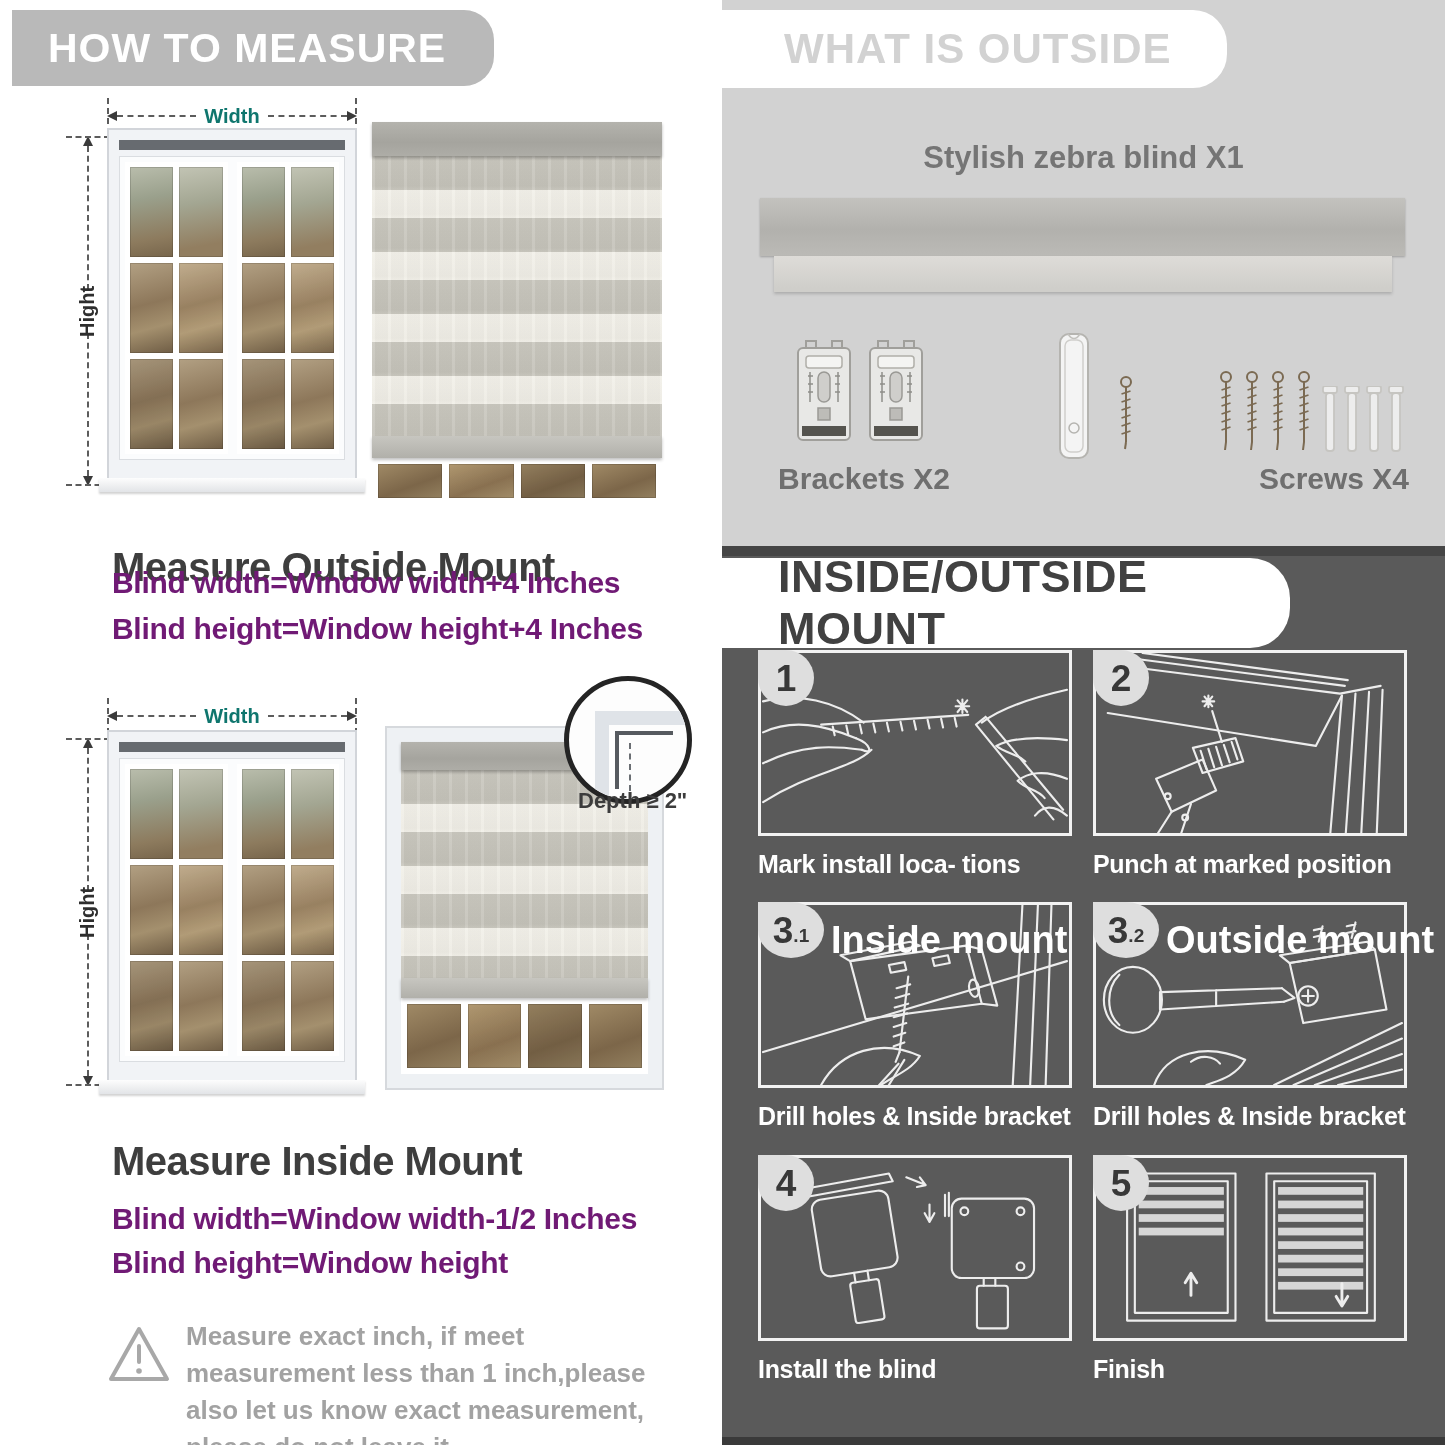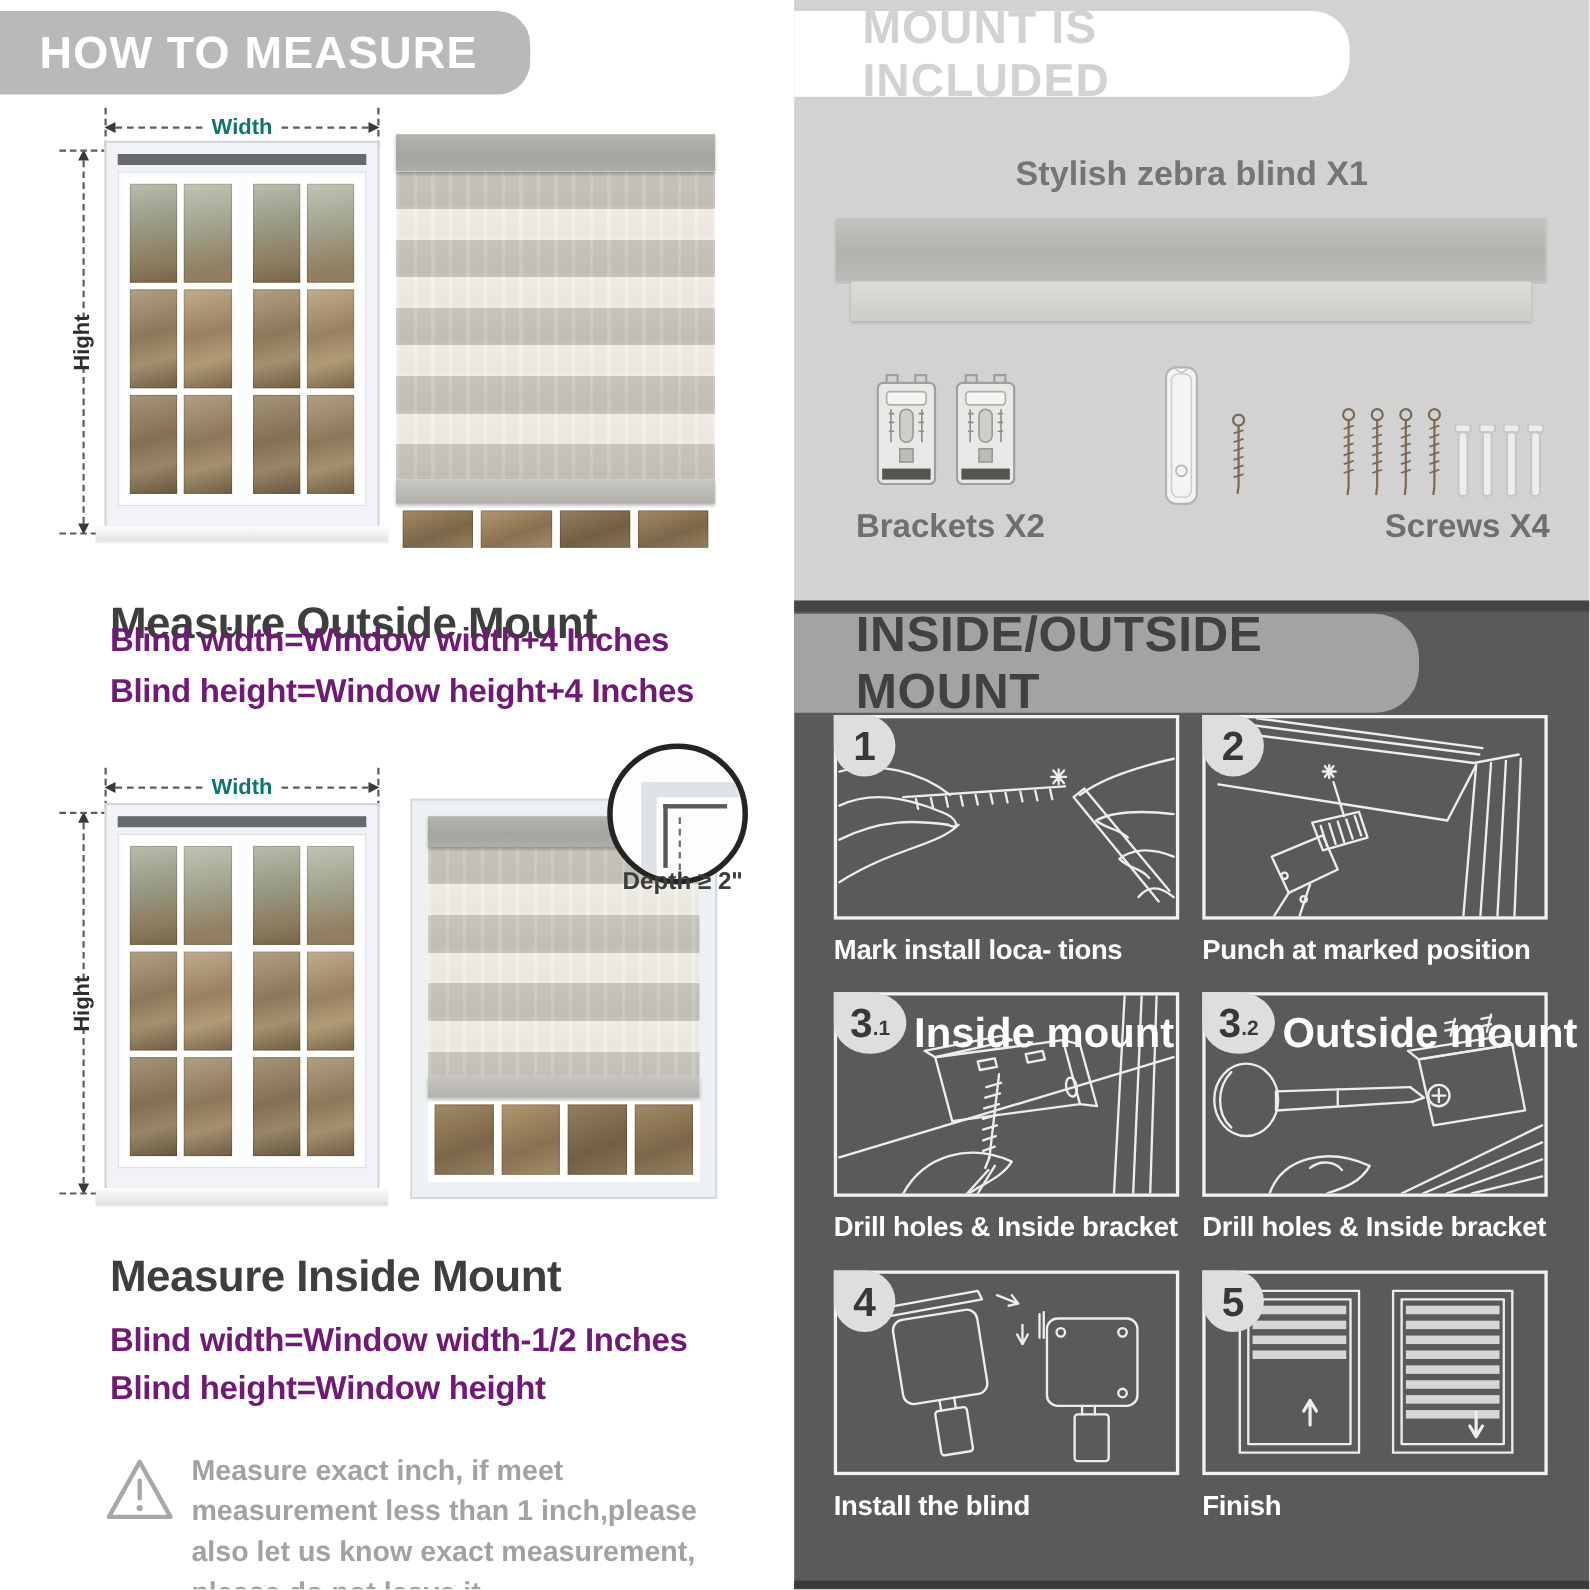--- a/index.html
+++ b/index.html
@@ -1,21 +1,21 @@
 <!DOCTYPE html>
 <html><head>
 <meta charset="utf-8">
 <style>
   html,body{margin:0;padding:0;background:#fff;}
   .canvas{position:relative;width:1445px;height:1445px;background:#fff;overflow:hidden;
           font-family:"Liberation Sans",sans-serif;color:#3d3d3d;}
   .abs{position:absolute;}
 
   
-  .left-col{position:absolute;left:0;top:0;width:722px;height:1445px;background:#fff;}
+  .left-col{position:absolute;left:12px;top:0;width:722px;height:1445px;background:#fff;}
   .pill-gray{position:absolute;left:0;top:10px;width:482px;height:76px;background:#b9b9b9;
              border-radius:0 30px 30px 0;display:flex;align-items:center;}
   .pill-gray span{color:#ffffff;font-size:41px;font-weight:bold;letter-spacing:1px;padding-left:36px;}
 
   .section-title{position:absolute;left:100px;font-size:40px;font-weight:bold;color:#3e3e3e;letter-spacing:-0.5px;}
   .formula{position:absolute;left:100px;font-size:30px;font-weight:bold;color:#701a75;letter-spacing:-0.3px;}
 
   
   .window{position:absolute;background:#f1f3f6;border:2px solid #d2d5da;padding:10px;box-sizing:border-box;}
   .win-head{height:10px;background:#676b70;margin-bottom:6px;}
@@ -85,21 +85,21 @@
                  background:linear-gradient(180deg,#c3c2be,#b2b1ad 55%,#bbbab6);
                  box-shadow:0 1px 2px rgba(0,0,0,.25);}
   .headrail-under{position:absolute;left:52px;top:256px;width:618px;height:36px;
                  background:linear-gradient(180deg,#dedดd9,#dedcd8 0%,#cfcec9 90%);
                  box-shadow:0 2px 3px rgba(0,0,0,.18);}
   .item-label{position:absolute;top:462px;text-align:center;font-size:30px;font-weight:bold;color:#6f6f6f;}
 
   .mount-panel{position:absolute;left:0;top:546px;width:723px;height:899px;background:#5a5a5a;}
   .mount-panel::before{content:"";position:absolute;left:0;top:0;width:100%;height:10px;background:#454545;}
   .mount-panel::after{content:"";position:absolute;left:0;bottom:0;width:100%;height:8px;background:#3a3a3a;}
-  .pill-white-mount{position:absolute;left:0;top:12px;width:568px;height:90px;background:#a3a3a3;
+  .pill-white-mount{position:absolute;left:0;top:12px;width:568px;height:90px;background:#ffffff;
                     border-radius:0 40px 40px 0;display:flex;align-items:center;}
   .pill-white-mount span{color:#414141;font-size:45px;font-weight:bold;letter-spacing:.5px;padding-left:56px;}
 
   .step{position:absolute;width:314px;}
   .step-box{position:relative;width:314px;height:186px;border:3px solid #f2f2f2;box-sizing:border-box;}
   .step-box svg{position:absolute;left:0;top:0;width:100%;height:100%;}
   .badge{position:absolute;top:-3px;left:-3px;width:56px;height:56px;background:#dedede;
          border-radius:0 50% 50% 50%;display:flex;align-items:center;justify-content:center;z-index:3;}
   .badge.wide{width:66px;}
   .badge .num{font-size:37px;font-weight:bold;color:#383838;line-height:1;}
@@ -258,21 +258,21 @@
         <circle cx="32" cy="47" r="2.8" fill="#a8a8a8"></circle>
       </svg>
       <div class="warn-text" style="left:174px;top:2px;">Measure exact inch, if meet measurement less than 1 inch,please also let us know exact measurement, please do not leave it</div>
     </div>
   </div>
 
   <div class="right-col">
 
     <div class="included-panel">
       <div class="pill-white-top">
-        <span>MOUNT IS INCLUDED</span>
+        <span>WHAT IS OUTSIDE</span>
       </div>
 
       <div class="product-label">Stylish zebra blind X1</div>
 
       <div class="headrail-main" style="background:linear-gradient(180deg,#c3c2be,#b2b1ad 55%,#bbbab6);"></div>
       <div class="headrail-under" style="background:linear-gradient(180deg,#dedcd8,#cfceca 90%);"></div>
 
       <svg class="abs" style="left:72px;top:338px;" width="60" height="112" viewBox="0 0 60 112">
         <path d="M12,10 v-7 h10 v7 M38,10 v-7 h10 v7" fill="none" stroke="#a09f9b" stroke-width="2"></path>
         <rect x="4" y="10" width="52" height="92" rx="5" fill="#e8e8e6" stroke="#a09f9b" stroke-width="2"></rect>

